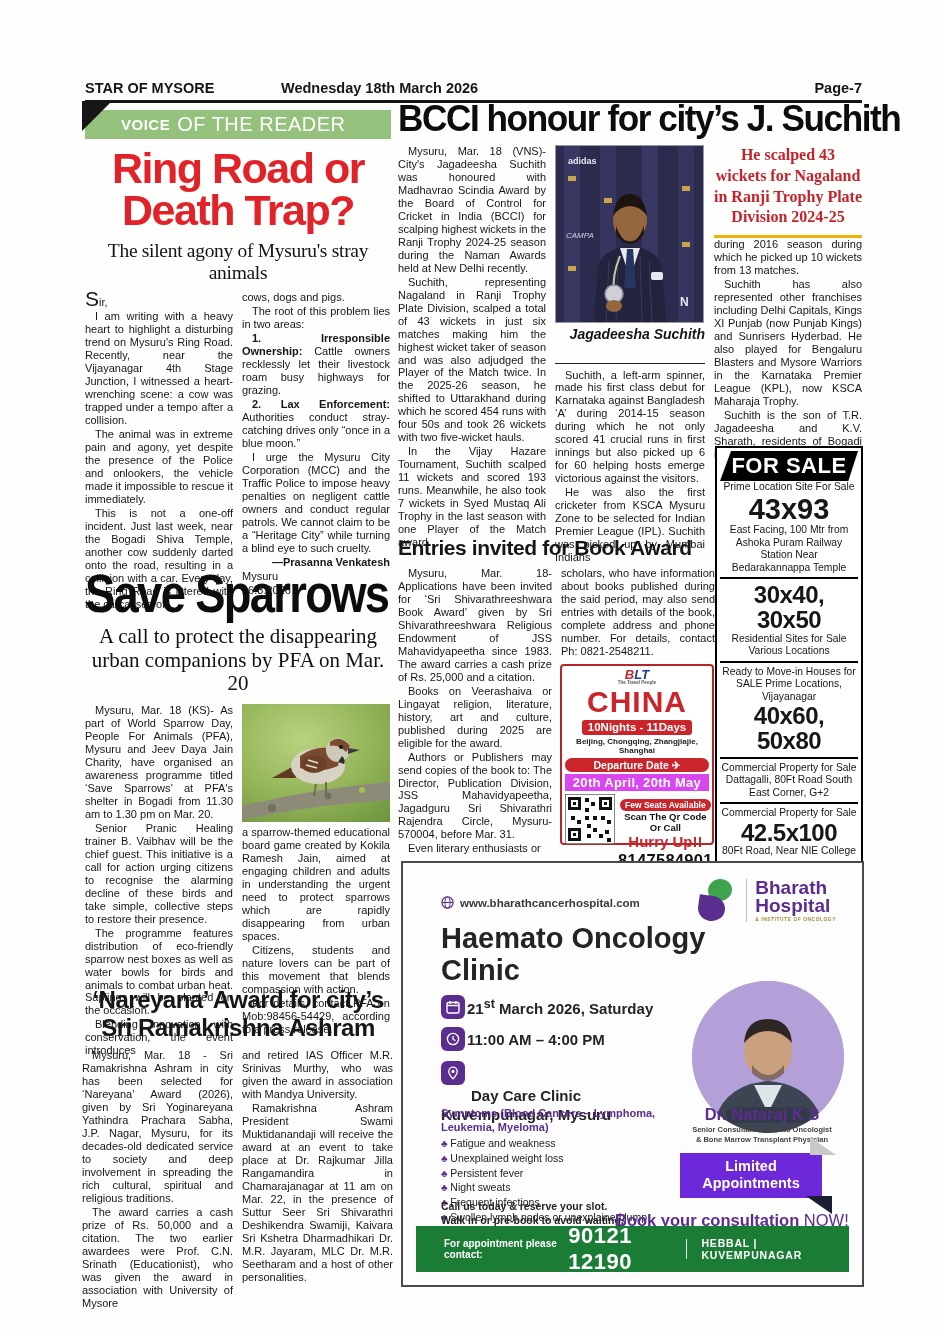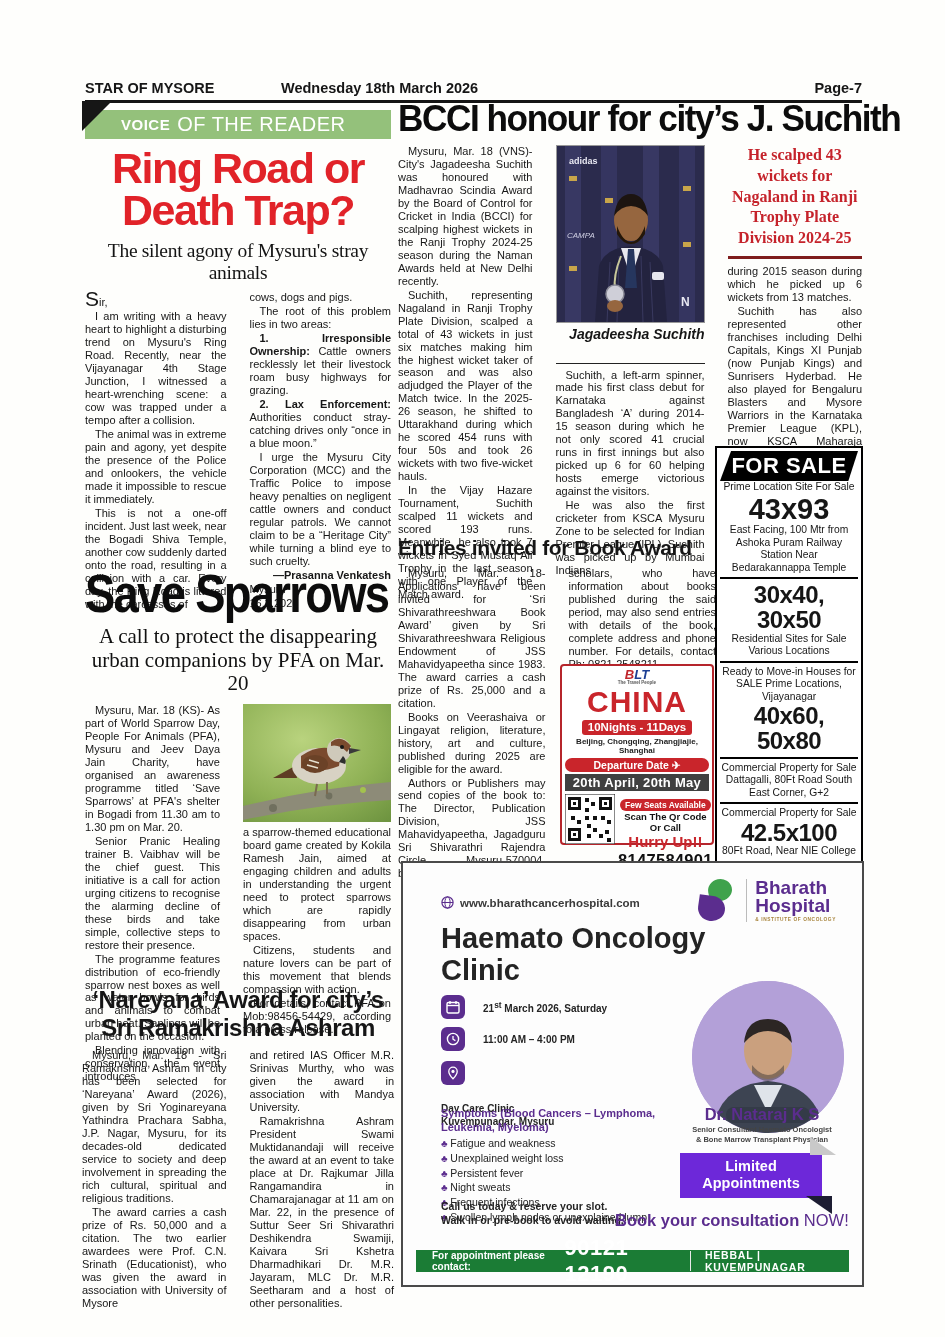--- a/index.html
+++ b/index.html
@@ -8,21 +8,21 @@
   
   #masthead{position:absolute;left:85px;top:80px;width:777px;height:20px;
             border-bottom:3px solid #141414;font-weight:bold;font-size:14.5px;}
   #masthead .mast-paper{position:absolute;left:0;top:0;}
   #masthead .mast-date{position:absolute;left:196px;top:0;}
   #masthead .mast-page{position:absolute;right:0;top:0;}
   
   .article{font-size:11px;line-height:1.18;text-align:justify;}
   .article p{margin:0 0 1px 0;text-indent:10px;}
   .article .cont p:first-child{text-indent:0;}
-  .cols{display:flex;gap:23px;}
+  .cols{display:flex;gap:9px;}
   .serif{font-family:"Liberation Serif",serif;}
   .noind{text-indent:0 !important;}
   
   #voice{position:absolute;left:85px;top:110px;width:306px;}
   .kicker{position:relative;height:29px;background:#94c17b;color:#fff;
           padding-left:36px;display:flex;align-items:center;}
   .kicker .corner{position:absolute;left:-3px;top:-9px;width:0;height:0;
           border-top:30px solid #161616;border-right:30px solid transparent;}
   .kicker b{font-size:15px;letter-spacing:.5px;position:relative;}
   .kicker .kr{font-size:20px;margin-left:7px;font-weight:400;letter-spacing:.5px;}
@@ -49,39 +49,39 @@
   
   #bcci{position:absolute;left:398px;top:100px;width:464px;}
   #bcci h2{margin:0;font-size:37px;font-weight:800;letter-spacing:-1.5px;line-height:1;
            white-space:nowrap;transform:scaleX(.95);transform-origin:left;color:#0c0c0c;}
   #bcci .cols{margin-top:8px;}
   #bcci .colA{width:150px;} #bcci .colB{width:152px;} #bcci .colC{width:150px;}
   .cric-photo{width:147px;height:176px;display:block;border:1px solid #999;}
   .photo-caption{text-align:right;font-weight:bold;font-style:italic;font-size:14px;
                  padding:3px 0 20px 0;border-bottom:1.5px solid #222;margin-bottom:5px;}
   .red-side{font-family:"Liberation Serif",serif;color:#c5232b;font-weight:bold;font-size:16px;
-            text-align:center;line-height:1.3;padding-bottom:7px;border-bottom:3px solid #7f1d1d;margin-bottom:6px;}
+            text-align:center;line-height:1.3;padding-bottom:7px;border-bottom:3px solid #eab308;}
   
   #book{position:absolute;left:398px;top:536px;width:318px;}
   #book h2{margin:0;font-size:21px;font-weight:800;letter-spacing:-.4px;white-space:nowrap;}
   #book .cols{margin-top:7px;}
   #book .col{width:154px;}
   
   #china{position:absolute;left:560px;top:664px;width:154px;height:181px;box-sizing:border-box;
          border:2px solid #b5252b;border-radius:4px;background:#fff;text-align:center;
          padding:2px 3px;font-weight:bold;}
   #china .blt{font-size:13px;font-weight:800;font-style:italic;line-height:1;}
   #china .blt .b1{color:#c0272d;} #china .blt .b2{color:#1c3f94;}
   #china .blt-sub{font-size:4.5px;color:#555;line-height:1;}
   #china .big{color:#c9252b;font-size:30px;font-weight:900;letter-spacing:1px;line-height:1;margin-top:1px;}
   #china .pill{display:inline-block;background:#c9252b;color:#fff;font-size:11.5px;border-radius:3px;
                padding:1px 6px;margin-top:2px;line-height:1.2;}
   #china .cities{font-size:8px;color:#222;margin-top:2px;}
   #china .dep{background:#c9252b;color:#fff;font-size:10.5px;border-radius:8px;margin-top:3px;padding:1px 0;}
-  #china .dates{background:#404040;color:#fff;font-size:13px;margin-top:2px;padding:1px 0;letter-spacing:.3px;}
+  #china .dates{background:#d946ef;color:#fff;font-size:13px;margin-top:2px;padding:1px 0;letter-spacing:.3px;}
   #china .qr-row{display:flex;margin-top:3px;gap:3px;align-items:flex-start;}
   #china .qr{flex:0 0 50px;}
   #china .qr-right{flex:1;}
   #china .seats{display:inline-block;background:#c9252b;color:#fff;font-size:8.5px;border-radius:7px;padding:1px 5px;}
   #china .scan{font-size:9.5px;line-height:1.15;color:#111;}
   #china .hurry{color:#c9252b;font-size:15px;font-weight:900;line-height:1.1;}
   #china .phone{font-size:16.5px;font-weight:900;color:#111;line-height:1.1;letter-spacing:.3px;}
   #china .site{background:#c9252b;color:#fff;font-size:8.5px;border-radius:3px;margin-top:3px;padding:1px 0;}
   
   #forsale{position:absolute;left:715px;top:446px;width:148px;box-sizing:border-box;
@@ -104,40 +104,40 @@
   .hx-logo{position:absolute;right:26px;top:16px;display:flex;gap:8px;align-items:flex-start;}
   .butterfly{position:relative;width:40px;height:46px;}
   .butterfly .wing-g{position:absolute;left:10px;top:0;width:24px;height:22px;background:#3fa24c;
             border-radius:70% 70% 70% 0;transform:rotate(-12deg);}
   .butterfly .wing-p{position:absolute;left:0;top:17px;width:27px;height:25px;background:#5b2d8e;
             border-radius:0 70% 70% 70%;transform:rotate(8deg);}
   .hx-logo .lg-text{border-left:1.5px solid #bbb;padding-left:8px;}
   .hx-logo .lg-name{color:#5b2d8e;font-weight:800;font-size:19px;line-height:.95;}
   .hx-logo .lg-sub{font-size:4.8px;color:#a8853e;letter-spacing:.6px;margin-top:2px;font-weight:bold;}
   #hospital .hx-title{position:absolute;left:38px;top:60px;font-size:29px;font-weight:800;color:#242424;line-height:1.1;}
-  .hx-row{position:absolute;left:38px;display:flex;gap:18px;align-items:center;font-weight:800;font-size:10px;color:#242424;}
+  .hx-row{position:absolute;left:38px;display:flex;gap:2px;align-items:center;font-weight:800;font-size:15px;color:#242424;text-align:center;}
   .tile{width:24px;height:24px;border-radius:6px;background:#5b2d8e;display:flex;align-items:center;justify-content:center;flex:0 0 24px;}
   .hx-sym-title{position:absolute;left:38px;top:243px;color:#5b2d8e;font-weight:800;font-size:11px;line-height:1.3;}
   .hx-symptoms{position:absolute;left:38px;top:274px;font-size:10.5px;color:#242424;line-height:1.18;}
   .hx-symptoms p{margin:0 0 2px 0;}
   .hx-symptoms p::before{content:"\2663  ";color:#5b2d8e;font-size:10px;}
   .doc-circle{position:absolute;right:18px;top:118px;width:152px;height:152px;border-radius:50%;overflow:hidden;background:#b3a0d8;}
   .doc-name{position:absolute;right:14px;top:242px;width:172px;text-align:center;color:#5b2d8e;font-weight:800;font-size:16.5px;}
   .doc-sub{position:absolute;right:14px;top:262px;width:172px;text-align:center;font-size:7.5px;color:#444;line-height:1.35;font-weight:bold;}
   .limited{position:absolute;right:40px;top:290px;width:138px;background:#6d28d9;color:#fff;text-align:center;
            font-weight:800;font-size:14.5px;line-height:1.2;padding:5px 2px;}
   .limited::before{content:"";position:absolute;right:-14px;top:-16px;width:0;height:0;
            border-bottom:18px solid #c9c9c9;border-right:26px solid transparent;}
   .limited::after{content:"";position:absolute;right:-10px;bottom:-16px;width:0;height:0;
            border-top:18px solid #1d1d33;border-left:26px solid transparent;}
   .hx-call{position:absolute;left:38px;top:336px;font-size:10.5px;font-weight:800;color:#242424;line-height:1.35;}
   .hx-book{position:absolute;left:212px;top:348px;font-size:16.5px;font-weight:700;color:#5b2d8e;}
   .hx-book b{font-weight:400;}
-  .hx-footer{position:absolute;left:13px;right:13px;bottom:13px;height:22px;background:#1b7c35;color:#fff;
-           display:flex;align-items:center;padding:0 16px;box-sizing:border-box;}
+  .hx-footer{position:absolute;left:13px;right:13px;bottom:13px;height:46px;background:#1b7c35;color:#fff;
+           display:flex;align-items:center;padding:0 28px;box-sizing:border-box;}
   .hx-footer .f-label{font-size:10px;font-weight:bold;}
   .hx-footer .f-phone{font-size:22px;font-weight:800;margin-left:9px;letter-spacing:.5px;}
   .hx-footer .f-div{width:1.5px;height:20px;background:#e9e9e9;margin:0 14px 0 18px;}
   .hx-footer .f-loc{font-size:10.5px;font-weight:800;letter-spacing:.8px;}
 </style>
 </head>
 <body>
 
 <div class="page">
 
@@ -286,21 +286,21 @@
         </svg>
         <div class="photo-caption">Jagadeesha Suchith</div>
         <div>
             <p>Suchith, a left-arm spinner, made his first class debut for Karnataka against Bangladesh ‘A’ during 2014-15 season during which he not only scored 41 crucial runs in first innings but also picked up 6 for 60 helping hosts emerge victorious against the visitors.</p>
             <p>He was also the first cricketer from KSCA Mysuru Zone to be selected for Indian Premier League (IPL). Suchith was picked up by Mumbai Indians</p>
           </div>
       </div>
       <div class="colC">
         <div class="red-side">He scalped 43 wickets for Nagaland in Ranji Trophy Plate Division 2024-25</div>
         <div class="cont">
-            <p>during 2015 season during which he picked up 6 wickets from 13 matches.</p>
+            <p>during 2016 season during which he picked up 10 wickets from 13 matches.</p>
             <p>Suchith has also represented other franchises including Delhi Capitals, Kings XI Punjab (now Punjab Kings) and Sunrisers Hyderbad. He also played for Bengaluru Blasters and Mysore Warriors in the Karnataka Premier League (KPL), now KSCA Maharaja Trophy.</p>
             <p>Suchith is the son of T.R. Jagadeesha and K.V. Sharath, residents of Bogadi in Mysuru.</p>
           </div>
       </div>
     </div>
   </div>
 
   <div id="book">
     <h2>Entries invited for Book Award</h2>
     <div class="cols article">

